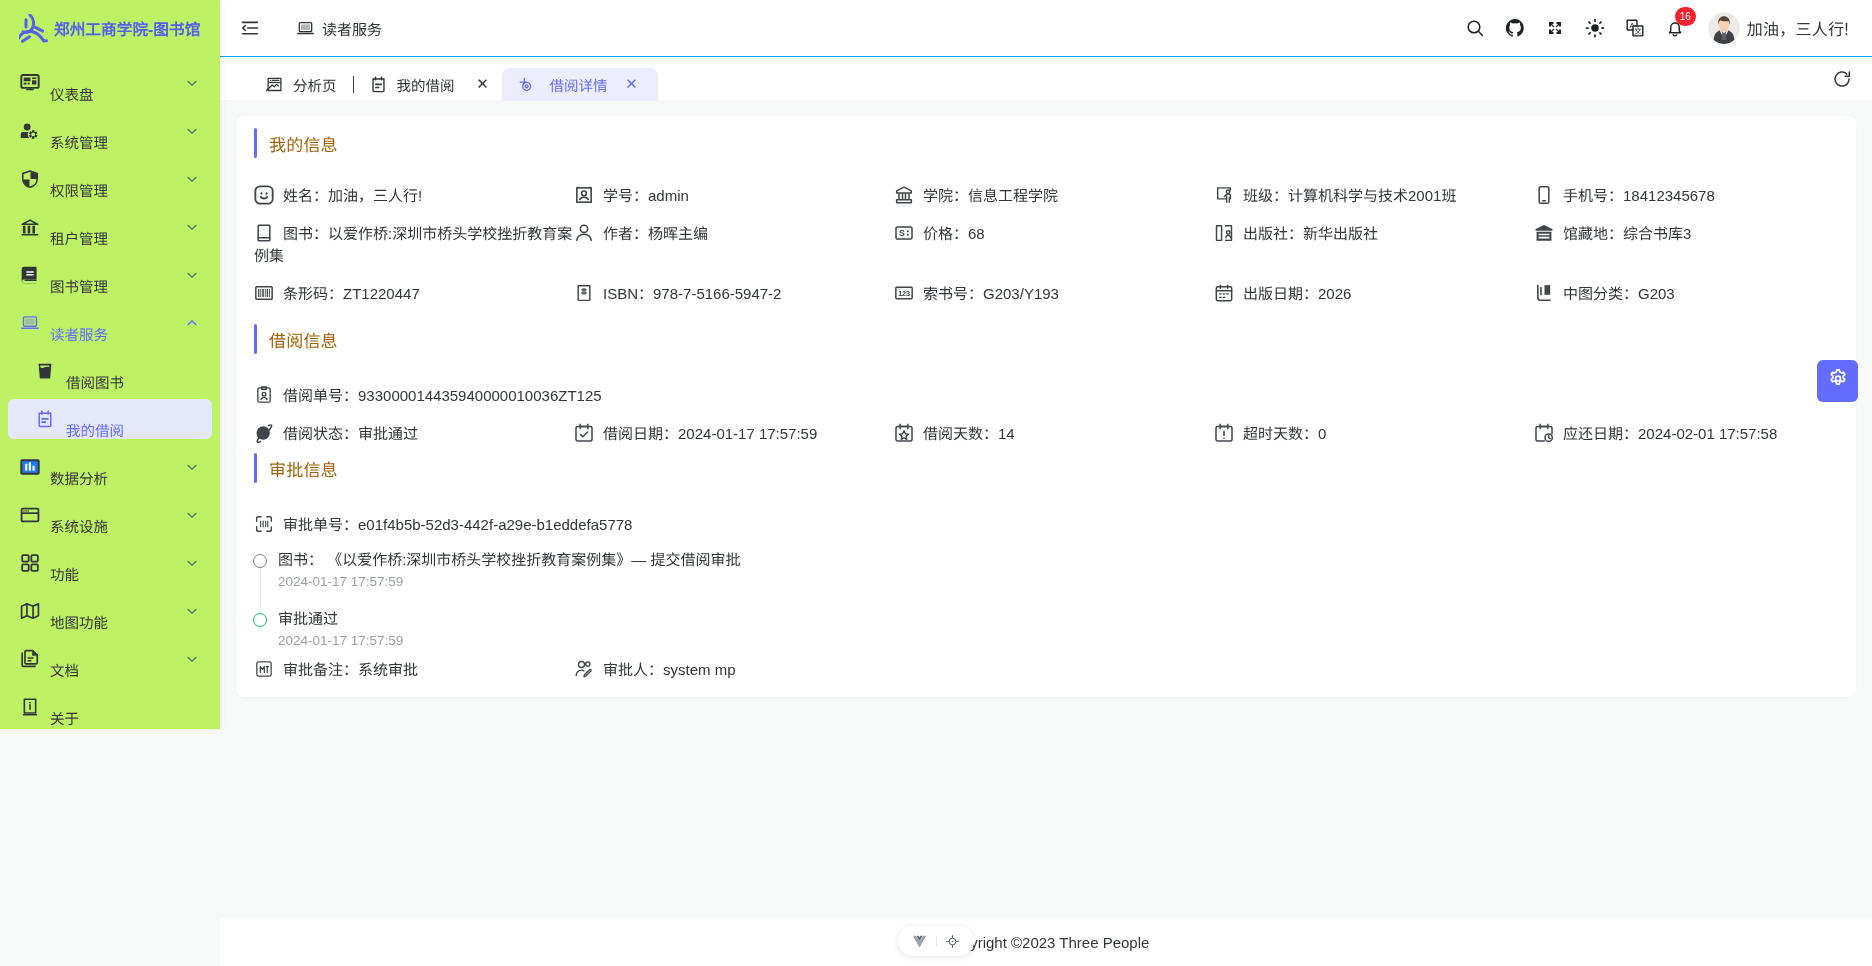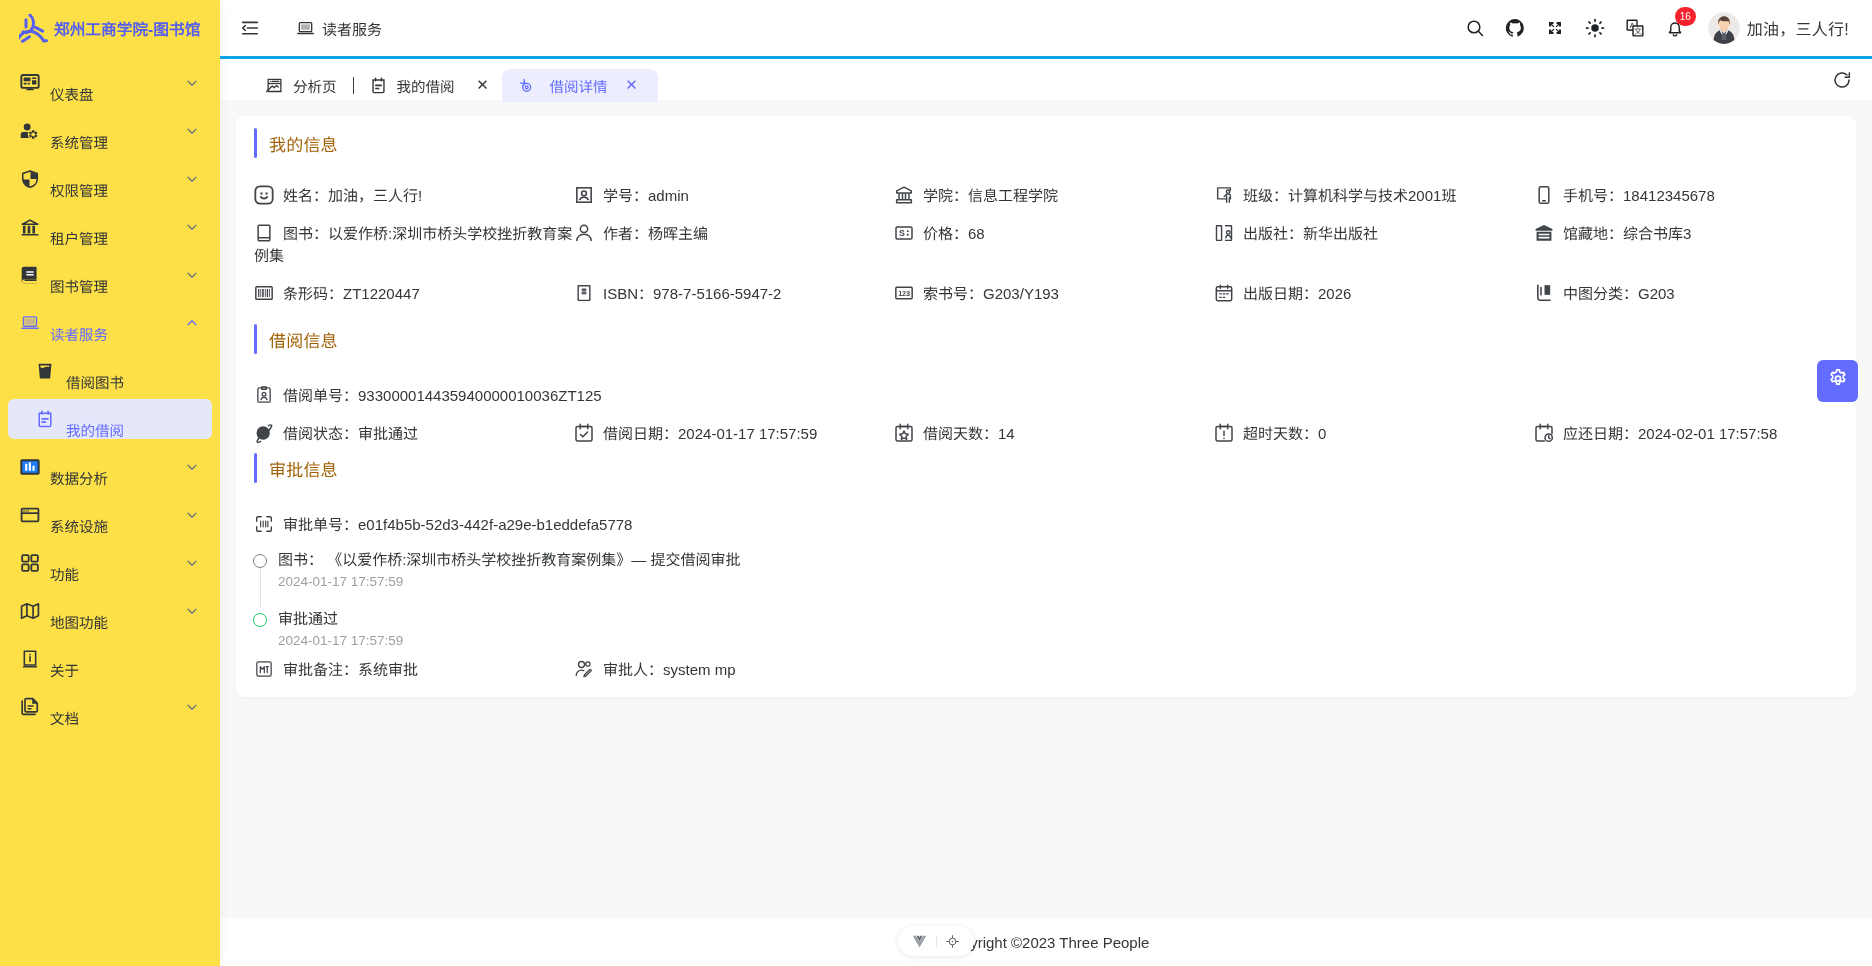--- a/index.html
+++ b/index.html
@@ -9,21 +9,21 @@
     width: 1872px; height: 966px;
     overflow: hidden;
     font-family: "Liberation Sans", sans-serif;
     background: #f6f9f8;
     -webkit-font-smoothing: antialiased;
     text-rendering: optimizeLegibility;
   }
   .app { display: flex; width: 1872px; height: 966px; }
   
   .sidebar {
-    width: 220px; height: 966px; background: #fde047;
+    width: 220px; height: 729px; background: #bef264;
     flex: 0 0 220px; position: relative; z-index: 5;
     box-shadow: 2px 0 8px rgba(0,0,0,0.04);
   }
   .logo-row { height: 56px; display: flex; align-items: center; padding-left: 19px; gap: 6px; }
   .logo-mark { width: 29px; height: 29px; flex: 0 0 29px; display:flex;align-items:center;justify-content:center;}
   .logo-text { font-size: 15.7px; font-weight: 700; color: #5560ef; letter-spacing: 0; white-space: nowrap;}
   .menu { padding-top: 7px; }
   .menu-item {
     height: 40px; margin: 8px 8px 0 8px; border-radius: 6px;
     display: flex; align-items: center; padding: 0 12px 0 12px; cursor: pointer;
@@ -48,21 +48,21 @@
   .bc-label { font-size: 15px; color: #333639; cursor: pointer; }
   .hdr-spacer { flex: 1 1 auto; }
   .hdr-actions { display: flex; align-items: center; margin-right: 4px; }
   .hdr-btn { width: 40px; height: 40px; display: flex; align-items: center; justify-content: center;
              font-size: 20px; color: #1f2225; cursor: pointer; border-radius: 6px; position: relative; }
   .badge { position: absolute; background: #f5222d; color: #fff; font-size: 10px; line-height: 19px;
            height: 19px; min-width: 19px; padding: 0 5px; border-radius: 10px; top: -1px; left: 20px; font-weight: 400; text-align:center;}
   .hdr-user { display: flex; align-items: center; gap: 7px; margin-right: 23px; margin-left: 9px; cursor: pointer; }
   .avatar { width: 32px; height: 32px; border-radius: 50%; overflow: hidden; display: block; }
   .user-name { font-size: 16px; color: #333639; white-space: nowrap; letter-spacing: .25px;}
-  .tabbar { height: 44px; background: #fff; flex: 0 0 44px; border-top: 3px solid #0ea5e9; display: flex; align-items: center; position: relative; z-index: 2;}
+  .tabbar { height: 44px; background: #fff; flex: 0 0 44px; border-top: 1px solid #0ea5e9; display: flex; align-items: center; position: relative; z-index: 2;}
   .tabs { display: flex; align-items: flex-end; height: 44px; padding-left: 30px; flex: 1 1 auto; min-width: 0; }
   .tab { height: 33px; display: flex; align-items: center; padding: 0 16px; border-radius: 8px 8px 0 0;
          font-size: 14.5px; color: #333639; cursor: pointer; gap: 10px; position: relative;}
   .tab.active { background: #eceefd; color: #646cff; padding-left: 15px; padding-right: 23px; }
   .tab.active .t-label { margin-left: 6px; }
   .tab .t-icon { font-size: 17px; width: 17px; height: 17px; display:flex;align-items:center;justify-content:center; }
   .tab .t-label { white-space: nowrap; }
   .tab .t-close { font-size: 15px; width: 16px; height: 16px; display:flex;align-items:center;justify-content:center;
                   color: #333639; margin-left: 10px; margin-right: -5px; font-weight: 300;}
   .tab.active .t-close { margin-left: 6px; }
@@ -303,43 +303,43 @@
           <span class="mi-label">地图功能</span>
           <span class="mi-arrow">
             <svg viewBox="0 0 24 24" width="1em" height="1em" fill="none" stroke="currentColor" stroke-width="2" stroke-linecap="round" stroke-linejoin="round">
               <path d="M6 9.5 12 15.5 18 9.5"></path>
             </svg>
           </span>
         </div>
         <div class="menu-item">
           <span class="mi-icon">
             <svg viewBox="0 0 24 24" width="1em" height="1em">
+              <path d="M2.6 4.8v14.6a1.4 1.4 0 0 0 1.4 1.4h14.2" fill="none" stroke="currentColor" stroke-width="2" stroke-linecap="round"></path>
+              <path d="M7.4 1.9h7.9l5.4 5.4v9.1a1.4 1.4 0 0 1-1.4 1.4H7.4A1.4 1.4 0 0 1 6 16.4V3.3a1.4 1.4 0 0 1 1.4-1.4z" fill="none" stroke="currentColor" stroke-width="2" stroke-linejoin="round"></path>
+              <path d="M14.6 1.9 20.7 8h-6.1V1.9z" fill="currentColor"></path>
+              <path d="M9.1 9.8h7.2v1.9H9.1zM9.1 13.2h4.6v1.9H9.1z" fill="currentColor"></path>
+            </svg>
+          </span>
+          <span class="mi-label">文档</span>
+          <span class="mi-arrow">
+            <svg viewBox="0 0 24 24" width="1em" height="1em" fill="none" stroke="currentColor" stroke-width="2" stroke-linecap="round" stroke-linejoin="round">
+              <path d="M6 9.5 12 15.5 18 9.5"></path>
+            </svg>
+          </span>
+        </div>
+        <div class="menu-item">
+          <span class="mi-icon">
+            <svg viewBox="0 0 24 24" width="1em" height="1em">
               <path d="M5.2 2.6h13.6v16.6H5.2z" fill="none" stroke="currentColor" stroke-width="1.9" stroke-linejoin="round"></path>
               <path d="M4.2 21.2h15.6" stroke="currentColor" stroke-width="1.9" stroke-linecap="round"></path>
               <path d="M12 9.4v5.4" stroke="currentColor" stroke-width="1.9" stroke-linecap="round"></path>
               <circle cx="12" cy="6.7" r="1.05" fill="currentColor"></circle>
             </svg>
           </span>
           <span class="mi-label">关于</span>
-        </div>
-        <div class="menu-item">
-          <span class="mi-icon">
-            <svg viewBox="0 0 24 24" width="1em" height="1em">
-              <path d="M2.6 4.8v14.6a1.4 1.4 0 0 0 1.4 1.4h14.2" fill="none" stroke="currentColor" stroke-width="2" stroke-linecap="round"></path>
-              <path d="M7.4 1.9h7.9l5.4 5.4v9.1a1.4 1.4 0 0 1-1.4 1.4H7.4A1.4 1.4 0 0 1 6 16.4V3.3a1.4 1.4 0 0 1 1.4-1.4z" fill="none" stroke="currentColor" stroke-width="2" stroke-linejoin="round"></path>
-              <path d="M14.6 1.9 20.7 8h-6.1V1.9z" fill="currentColor"></path>
-              <path d="M9.1 9.8h7.2v1.9H9.1zM9.1 13.2h4.6v1.9H9.1z" fill="currentColor"></path>
-            </svg>
-          </span>
-          <span class="mi-label">文档</span>
-          <span class="mi-arrow">
-            <svg viewBox="0 0 24 24" width="1em" height="1em" fill="none" stroke="currentColor" stroke-width="2" stroke-linecap="round" stroke-linejoin="round">
-              <path d="M6 9.5 12 15.5 18 9.5"></path>
-            </svg>
-          </span>
         </div>
       </div>
   </div>
   <div class="main">
     <div class="header">
       <div class="hdr-collapse">
           <svg viewBox="0 0 24 24" width="1em" height="1em" fill="none" stroke="currentColor" stroke-width="1.9" stroke-linecap="round" stroke-linejoin="round">
             <path d="M3.2 5.2h17.6M9 12h11.8M3.2 18.8h17.6"></path>
             <path d="M6.4 9.2 3.2 12l3.2 2.8"></path>
           </svg>

